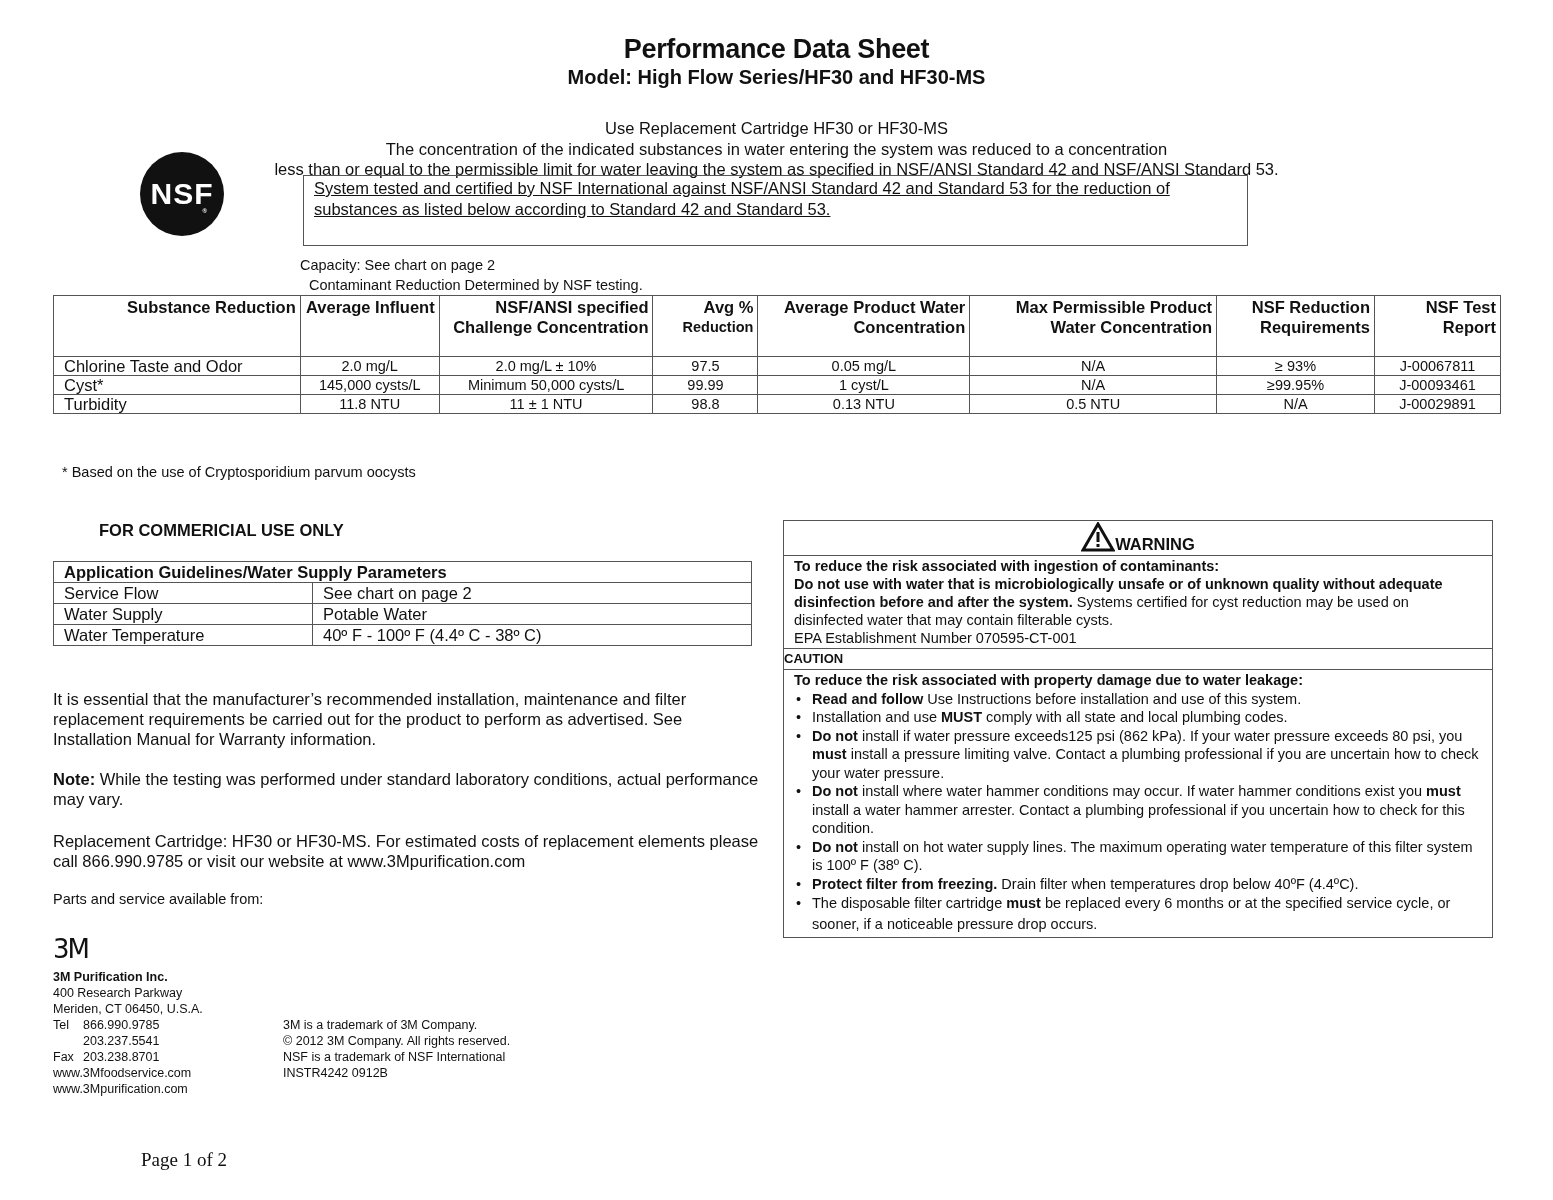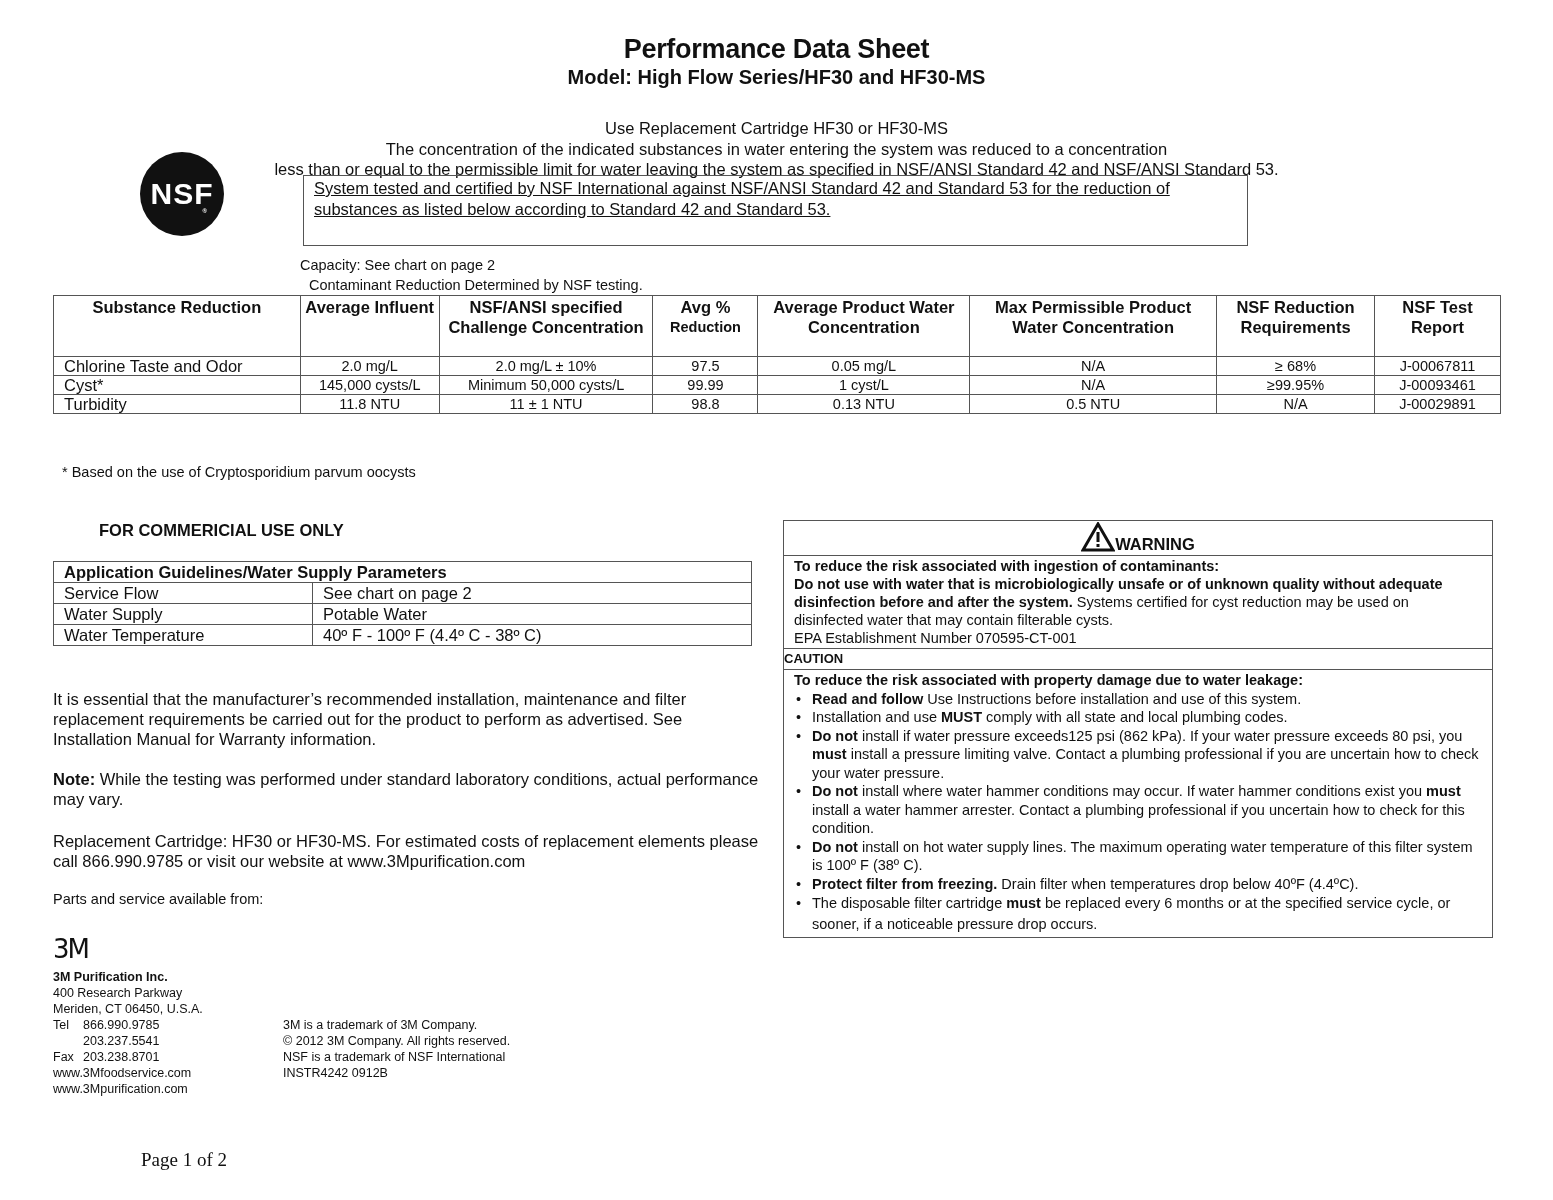--- a/index.html
+++ b/index.html
@@ -25,21 +25,21 @@
   
   .cert-box { left: 303px; top: 175px; width: 945px; height: 71px; border: 1px solid #555; box-sizing: border-box; padding: 2px 10px; font-size: 16.5px; line-height: 21px; text-decoration: underline; }
 
   .capacity { left: 300px; top: 257px; font-size: 14.5px; }
   .contaminant { left: 300px; top: 277px; font-size: 14.5px; margin-left: 9px; }
 
   
   table { border-collapse: collapse; }
   .perf-table { left: 53px; top: 295px; width: 1448px; }
   .perf-table th, .perf-table td { border: 1px solid #555; padding: 0 4px; vertical-align: top; }
-  .perf-table th { font-size: 16.5px; font-weight: bold; text-align: center; line-height: 20px; padding-top: 1px; height: 59px; margin-top: 29px; }
+  .perf-table th { font-size: 16.5px; font-weight: bold; text-align: right; line-height: 20px; padding-top: 1px; height: 59px; margin-top: 29px; }
   .perf-table td { font-size: 14.5px; text-align: center; line-height: 18px; }
   .perf-table td.sub { text-align: left; font-size: 16.5px; padding-left: 10px; }
   .perf-table td.sub .smallline { font-size: 13.5px; display: block; line-height: 17px; }
   .footnote { left: 62px; top: 464px; font-size: 14.5px; }
 
   
   .commercial { left: 99px; top: 521px; font-size: 16.5px; font-weight: bold; }
 
   
   .app-table { left: 53px; top: 561px; width: 699px; }
@@ -121,21 +121,21 @@
     </tr>
   </thead>
   <tbody id="perf-body">
       <tr>
         <td class="sub"><span>Chlorine Taste and Odor</span></td>
         <td style="line-height: 18px;">2.0 mg/L</td>
         <td style="line-height: 18px;">2.0 mg/L ± 10%</td>
         <td>97.5</td>
         <td>0.05 mg/L</td>
         <td>N/A</td>
-        <td>≥ 68%</td>
+        <td>≥ 93%</td>
         <td>J-00067811</td>
       </tr>
       <tr>
         <td class="sub"><span>Cyst*</span></td>
         <td style="line-height: 18px;">145,000 cysts/L</td>
         <td style="line-height: 18px;">Minimum 50,000 cysts/L</td>
         <td>99.99</td>
         <td>1 cyst/L</td>
         <td>N/A</td>
         <td>≥99.95%</td>

